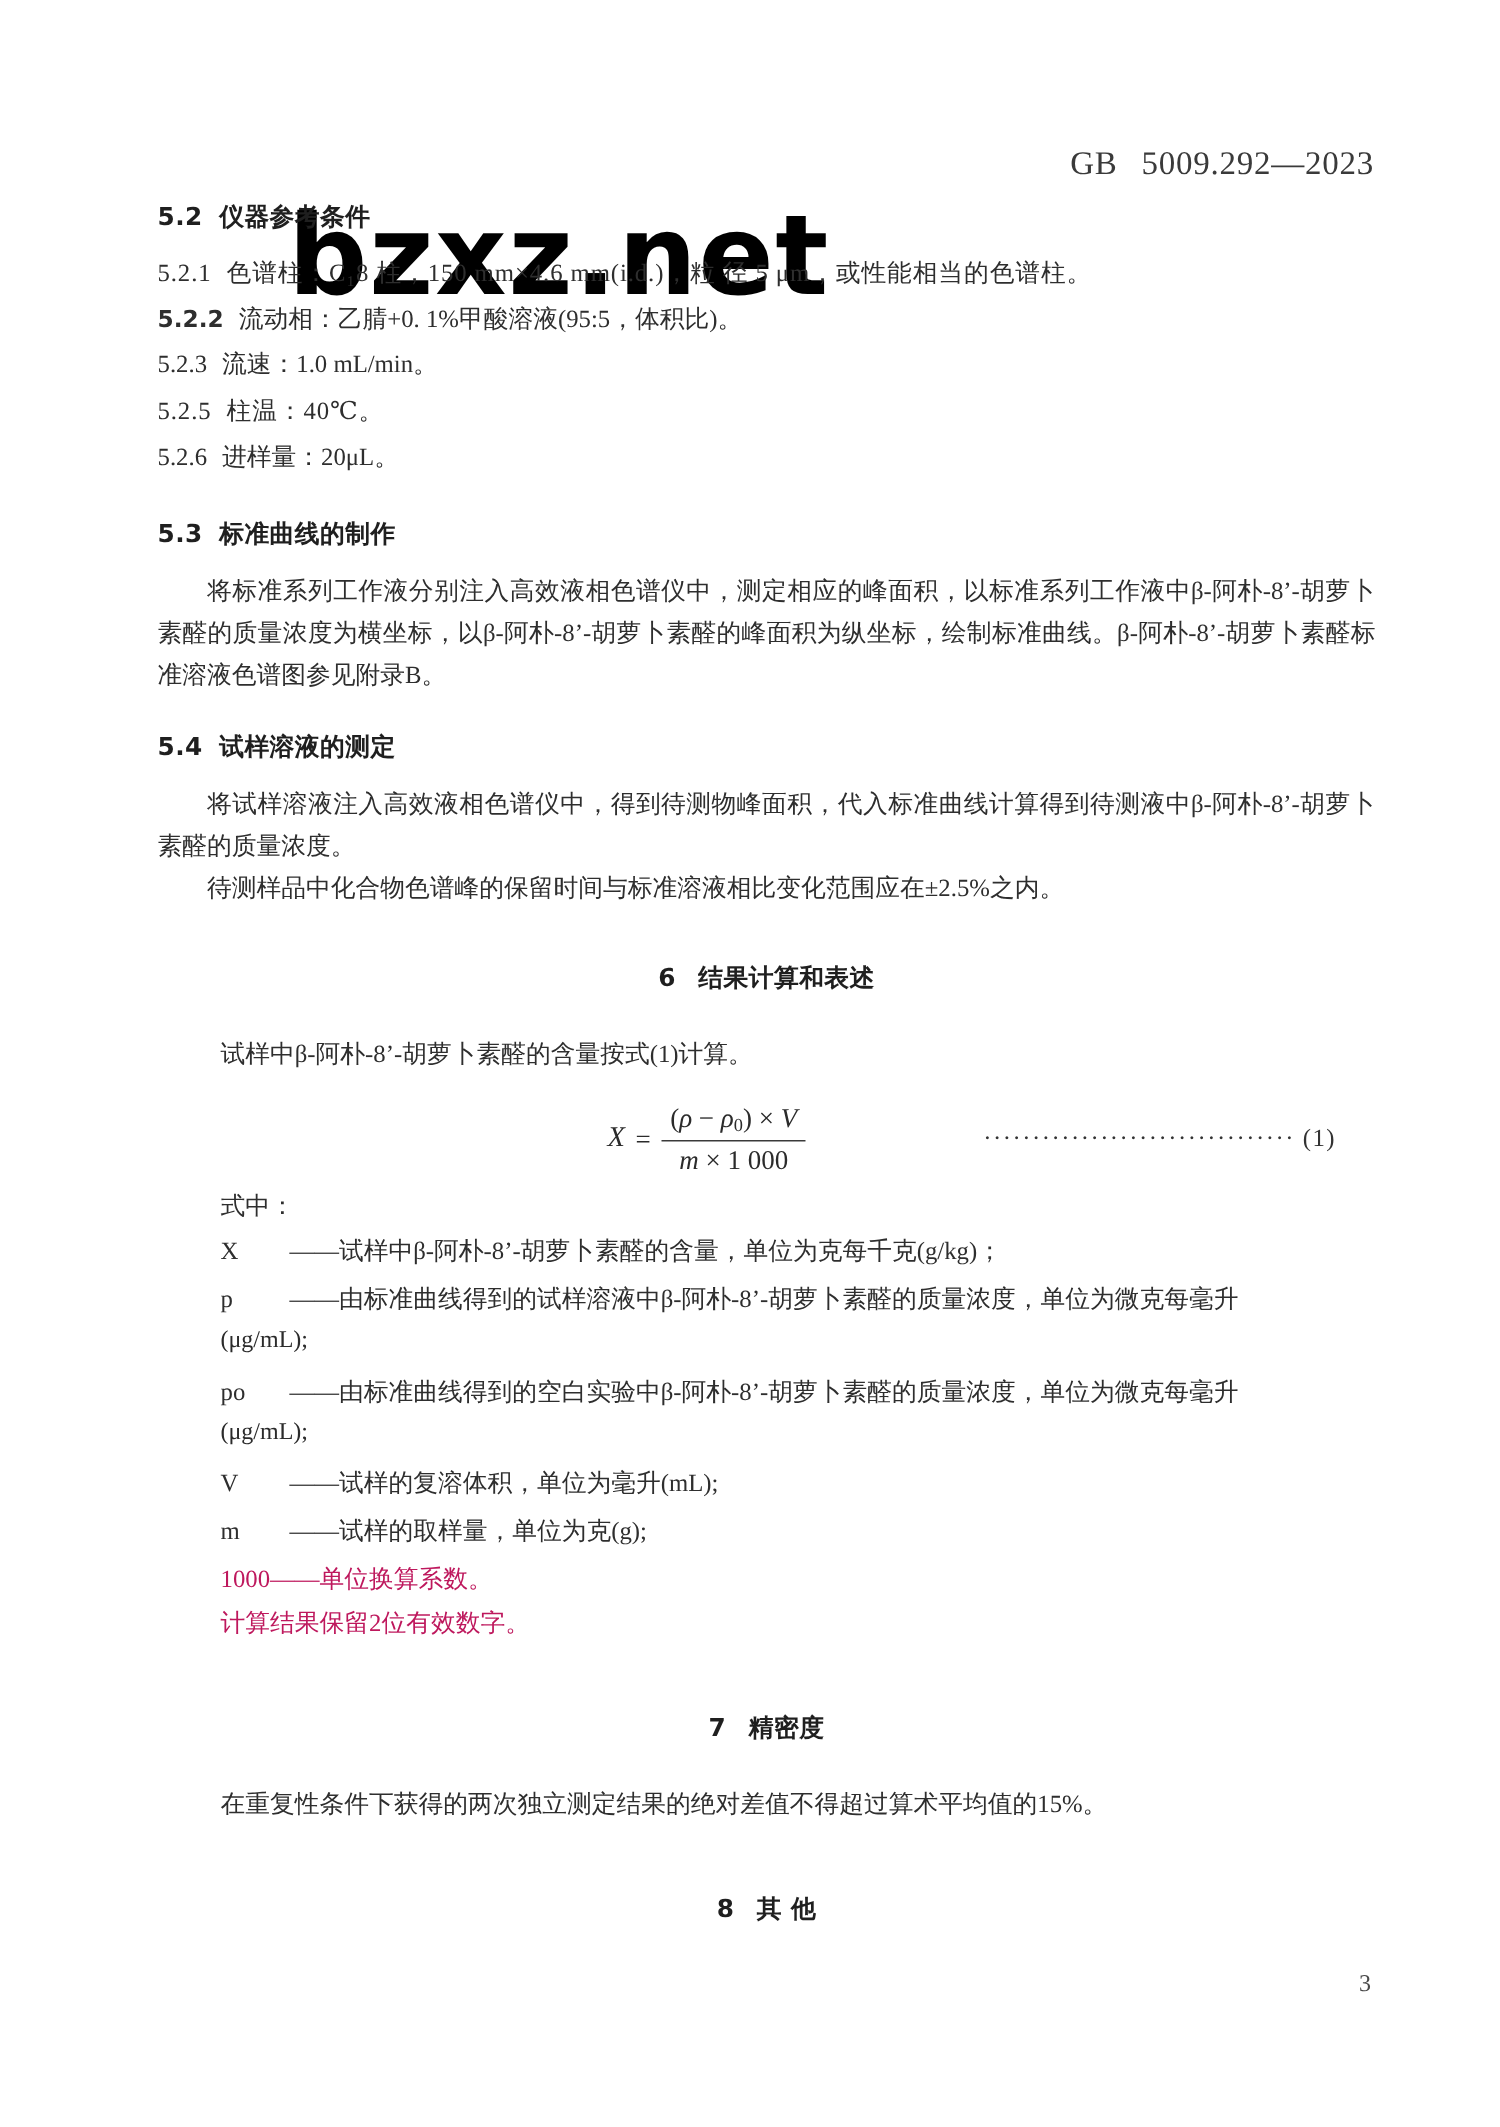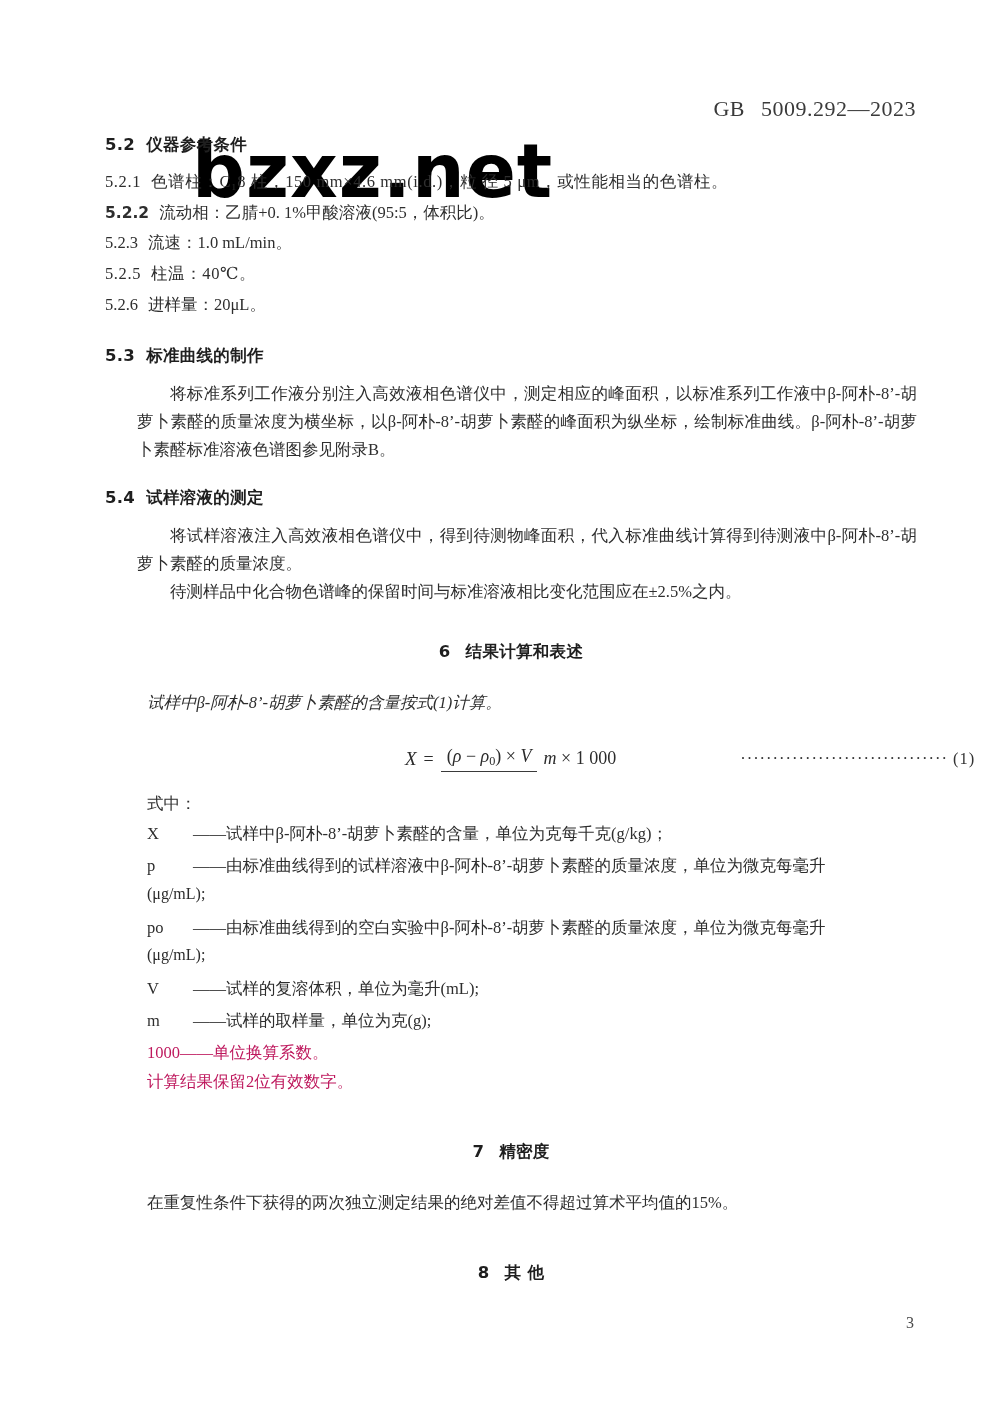--- a/index.html
+++ b/index.html
@@ -98,21 +98,21 @@
   sub { font-size: .68em; vertical-align: -.25em; }
 
   
   .para {
     font-size: 16.5px;
     line-height: 1.72;
     margin: 0;
     text-align: justify;
     color: #2e2e2e;
   }
-  .para.indent { text-indent: 2em; margin-left: 32px; }
+  .para.indent { text-indent: 2em; }
 
   .gap-sm { height: 12px; }
   .gap-md { height: 22px; }
   .gap-lg { height: 34px; }
   .gap-xl { height: 44px; }
 
   
   .formula-row {
     position: relative;
     display: flex;
@@ -124,21 +124,21 @@
     margin-left: 300px;
     display: flex;
     align-items: center;
     font-family: "Liberation Serif", "DejaVu Serif", serif;
     font-size: 18px;
   }
   .formula .lhs { font-style: italic; margin-right: 7px; font-size: 19px; }
   .formula .eq { margin-right: 7px; }
   .frac {
     display: inline-flex;
-    flex-direction: row;
+    flex-direction: column;
     text-align: center;
     vertical-align: middle;
   }
   .frac .numer {
     padding: 0 6px 2px 6px;
     border-bottom: 1.3px solid #3a3a3a;
     white-space: nowrap;
   }
   .frac .denom {
     padding: 2px 6px 0 6px;
@@ -240,21 +240,21 @@
     <p class="para indent">待测样品中化合物色谱峰的保留时间与标准溶液相比变化范围应在±2.5%之内。</p>
 
     <div class="gap-lg"></div>
 
     <div class="h-clause">
       <span class="num">6</span><span>结果计算和表述</span>
     </div>
 
     <div class="gap-sm"></div>
 
-    <p class="para" style="padding-left:42px;font-style:italic;">试样中β-阿朴-8’-胡萝卜素醛的含量按式(1)计算。</p>
+    <p class="para" style="padding-left:42px;">试样中β-阿朴-8’-胡萝卜素醛的含量按式(1)计算。</p>
 
     <div class="formula-row">
       <div class="formula">
         <span class="lhs">X</span>
         <span class="eq">=</span>
         <span class="frac">
           <span class="numer"><span>(</span><i>ρ</i> <span>−</span> <i>ρ</i><sub>0</sub><span>)</span> <span>×</span> <i>V</i></span>
           <span class="denom"><i>m</i> <span>×</span> <span>1 000</span></span>
         </span>
       </div>

